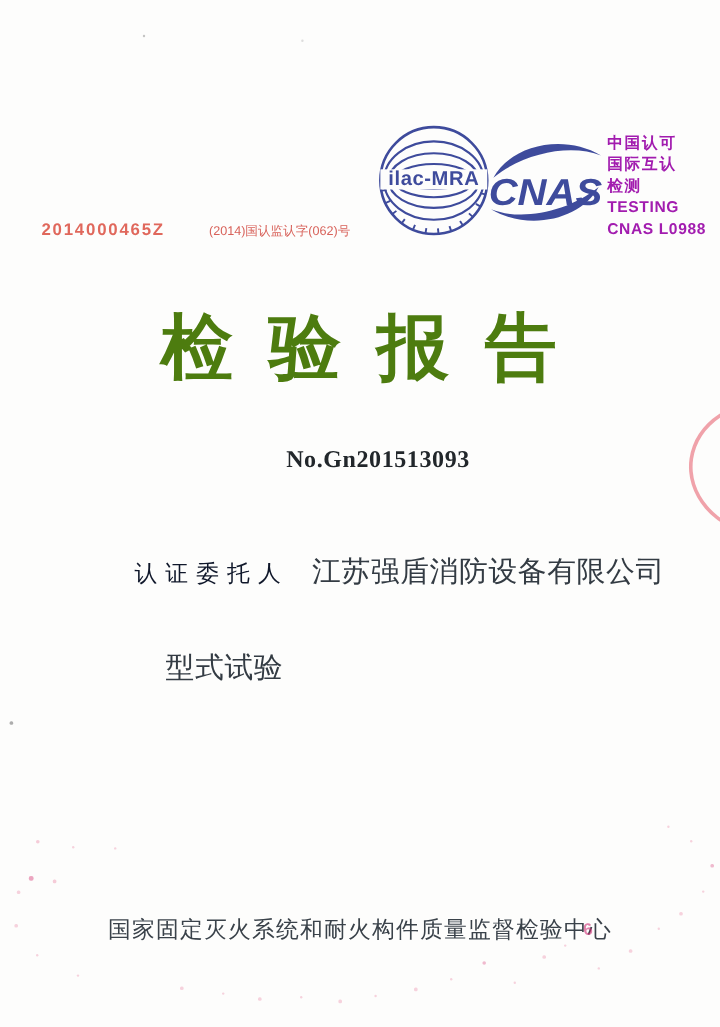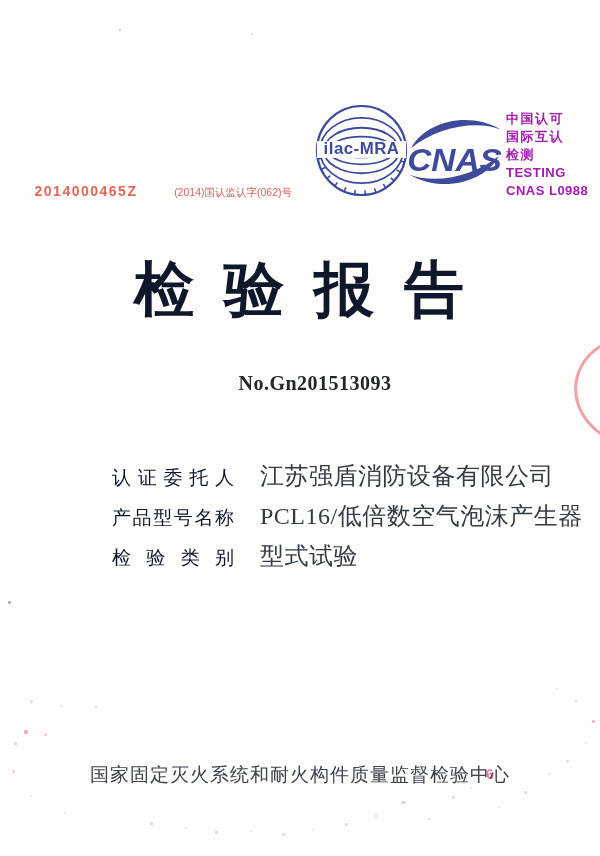--- a/index.html
+++ b/index.html
@@ -18,21 +18,21 @@
   .cal-caption{ position:absolute; left:152px; top:186px; width:140px; text-align:right;
                 font-size:10.5px; color:#d8625a; }
   .ilac-mark  { left:314px; top:103px; }
   .cnas-mark  { left:406px; top:113px; }
   .cnas-side  { position:absolute; left:506px; top:110px; color:#a21caf; }
   .cnas-side .zh { font-size:13px; font-weight:bold; letter-spacing:1.5px; line-height:18px; }
   .cnas-side .en { font-size:13px; font-weight:bold; letter-spacing:0.5px; line-height:18px; }
   
   .report-title {
     position:absolute; top:250px; left:0; width:100%; text-align:center;
-    font-size:60px; font-weight:bold; color:#0f172a;
+    font-size:60px; font-weight:bold; color:#4d7c0f;
     letter-spacing:30px; padding-left:28px;
     font-family:"Liberation Sans", sans-serif;
   }
   .report-no {
     position:absolute; top:372px; left:0; width:100%; text-align:center;
     font-family:"Liberation Serif", serif; font-weight:bold; font-size:20px;
     letter-spacing:0.5px; color:#22272b; text-indent:30px;
   }
   
   .field-row { position:absolute; left:112px; display:flex; align-items:baseline; }
@@ -117,26 +117,21 @@
     <div class="en">CNAS L0988</div>
   </div>
 
   <div class="report-title">检验报告</div>
   <div class="report-no">No.Gn201513093</div>
 
   <div class="field-row row-0">
     <span class="field-label">认 证 委 托 人</span>
     <span class="field-value">江苏强盾消防设备有限公司</span>
   </div>
-  <div class="field-row row-1">
-    <span class="field-label">产品型号名称</span>
-    <span class="field-value">PCL16/低倍数空气泡沫产生器</span>
-  </div>
   <div class="field-row row-2">
-    <span class="field-label">检 验 类 别</span>
     <span class="field-value">型式试验</span>
   </div>
 
   <div class="footer-org">国家固定灭火系统和耐火构件质量监督检验中心</div>
 
   <div class="stamp-arc"></div>
   <div class="stamp-digit">6</div>
 
   <div>
     <i class="sp" style="left:8px;top:601px;width:2.5px;height:2.5px;background:rgba(120,120,120,.6)"></i>

